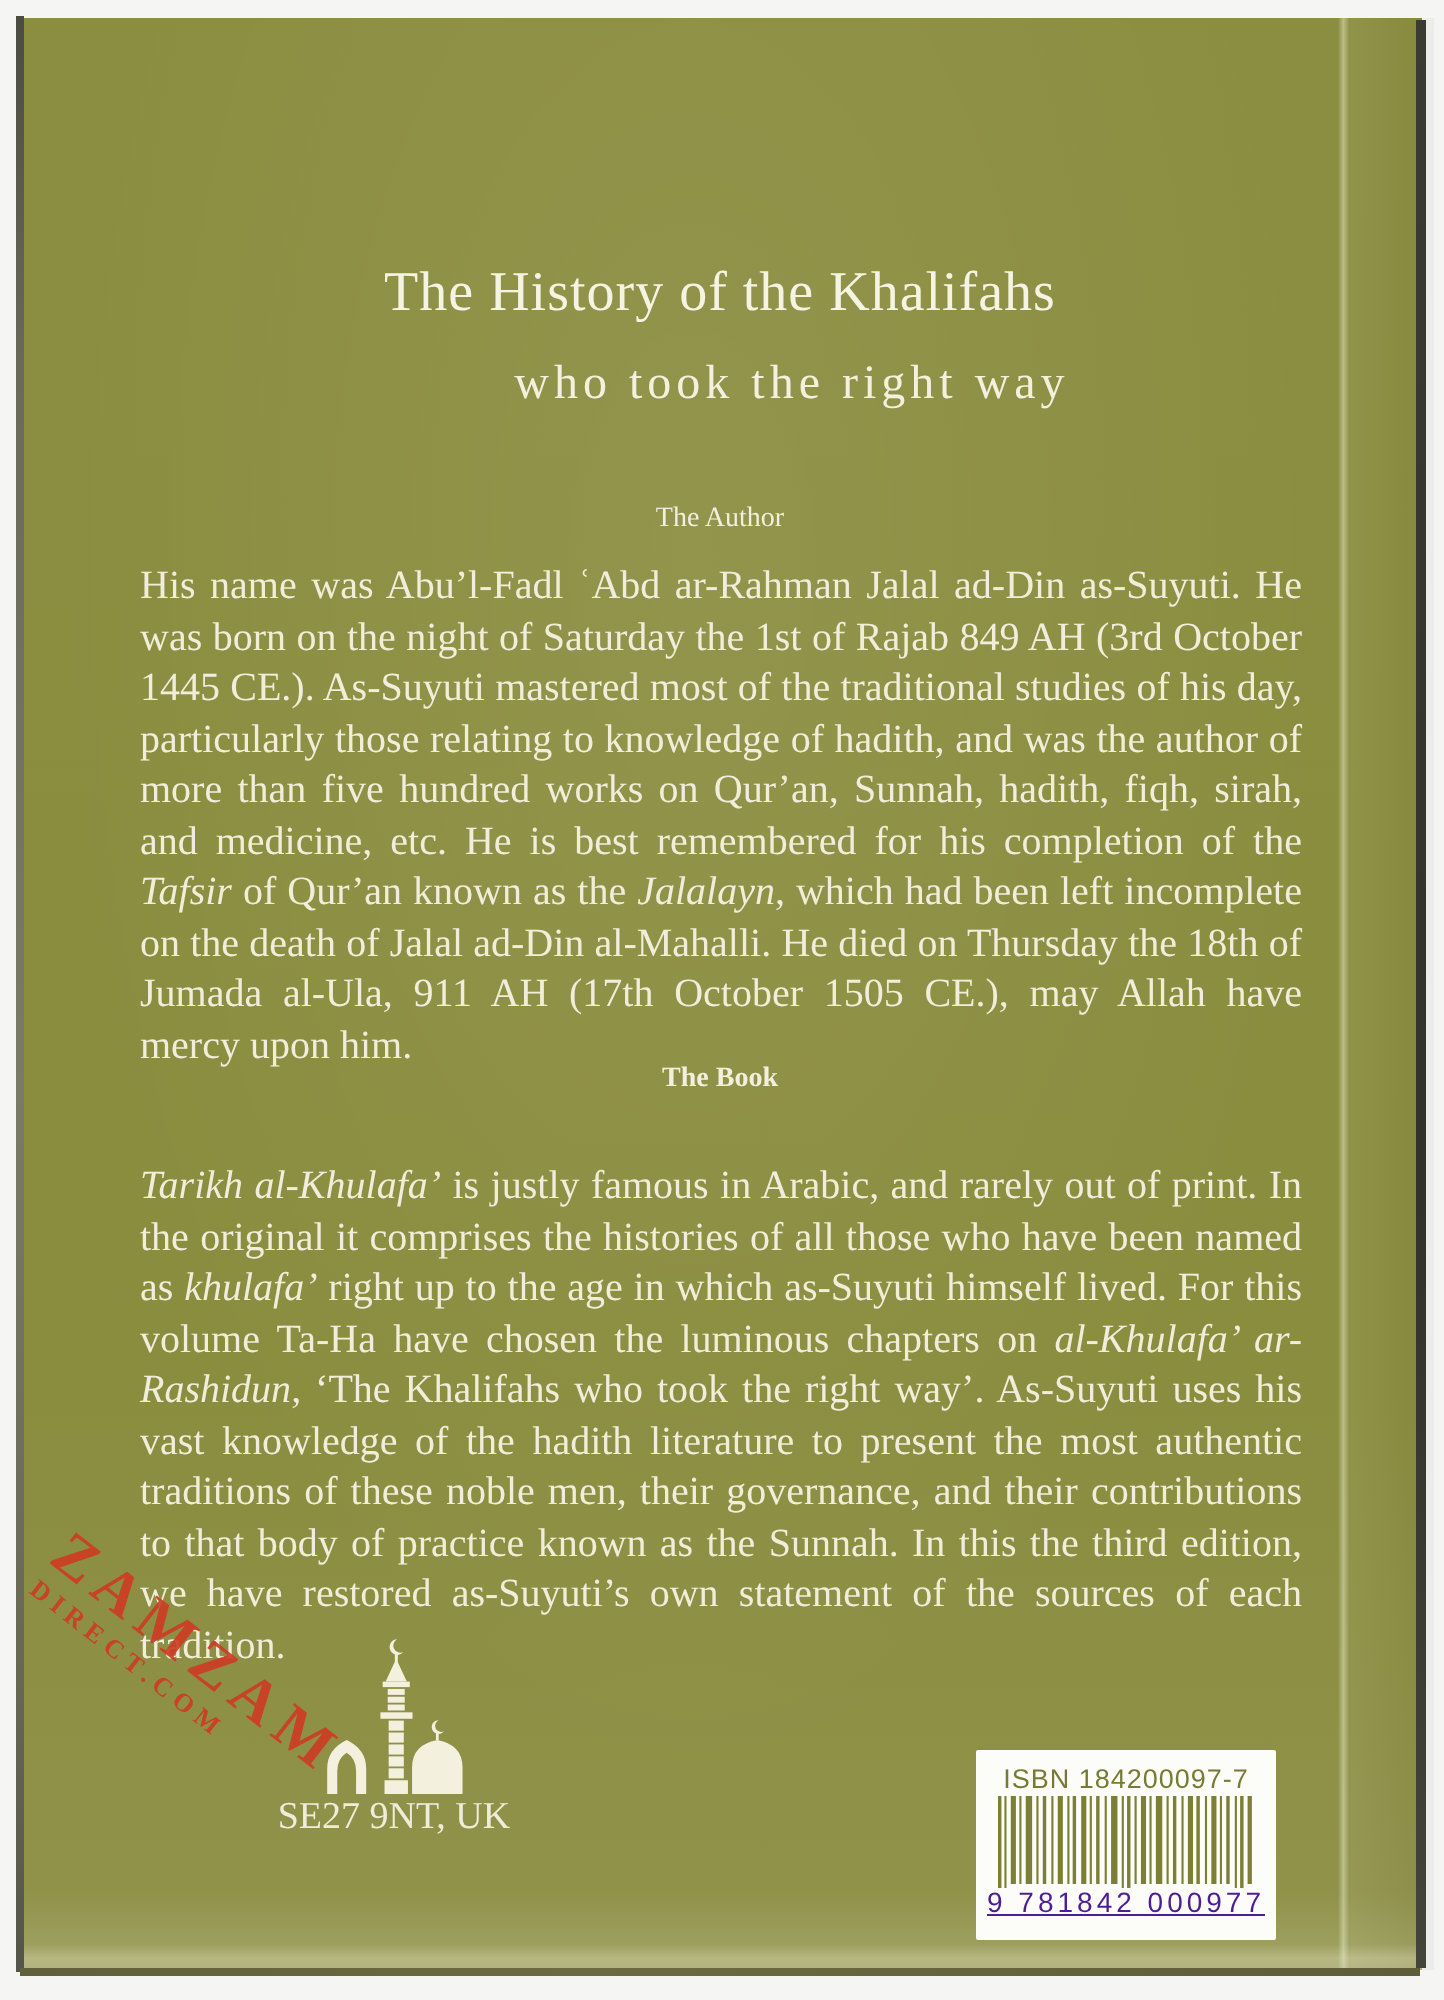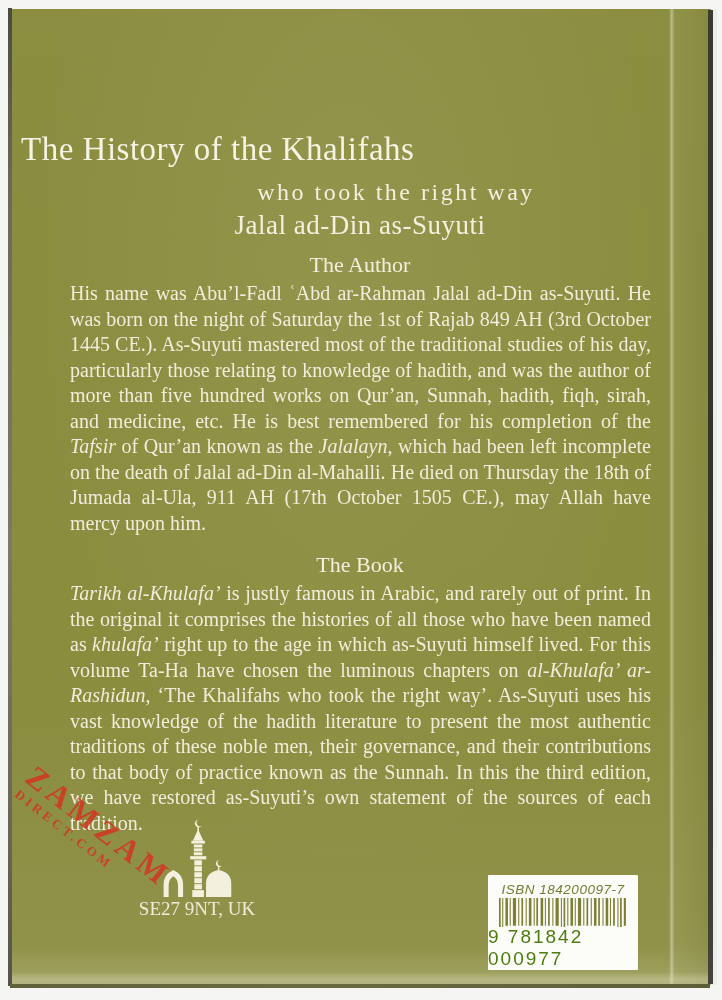--- a/index.html
+++ b/index.html
@@ -43,36 +43,36 @@
     background:linear-gradient(90deg, rgba(225,230,195,0) 0%, rgba(225,230,195,0.55) 45%, rgba(225,230,195,0) 100%);
   }
   .right-band{
     position:absolute;left:666px;top:0;width:42px;height:100%;
     background:linear-gradient(90deg, rgba(255,255,255,0.05), rgba(0,0,0,0.04));
   }
 
   
   .book-title{
     position:absolute;top:122px;left:0;width:100%;
-    font-size:33px;letter-spacing:0.5px;color:#f5f3e2;margin-left:12px;
+    text-align:center;font-size:28px;letter-spacing:0.5px;color:#f5f3e2;
   }
   .book-subtitle{
     position:absolute;top:170px;left:0;width:100%;
     text-align:center;font-size:24px;letter-spacing:2.5px;color:#f3f0de;margin-left:36px;
   }
   .book-byline{
     position:absolute;top:201px;left:0;width:100%;
     text-align:center;font-size:27px;letter-spacing:0.5px;color:#f3f0de;
   }
   .section-heading{
     position:absolute;left:0;width:100%;text-align:center;
-    font-size:22px;color:#f2efdc;
+    font-size:14px;color:#f2efdc;
   }
   .heading-author{top:243px;}
-  .heading-book{top:543px;}
+  .heading-book{top:523px;font-weight:bold;}
   .body-para{
     position:absolute;left:61px;width:581px;
     font-size:20px;line-height:25.5px;
     text-align:justify;color:#f0edda;
   }
   .para-author{top:272px;}
   .para-book{top:572px;}
   .body-para i{font-style:italic;}
 
   
@@ -85,23 +85,23 @@
   }
 
   
   .barcode-box{
     position:absolute;left:479px;top:866px;width:150px;height:95px;
     background:#fcfcf8;border-radius:1px;
     display:flex;flex-direction:column;align-items:center;
     font-family:"Liberation Sans","DejaVu Sans",sans-serif;
     color:#767a33;
   }
-  .barcode-isbn{font-size:13.5px;letter-spacing:0.5px;margin-top:7px;font-style:italic;}
+  .barcode-isbn{font-size:13.5px;letter-spacing:0.5px;margin-top:7px;}
   .barcode-bars{margin-top:1px;width:128px;height:46px;}
-  .barcode-digits{font-size:19px;letter-spacing:2px;margin-top:-1px;color:#4d7c0f;}
+  .barcode-digits{font-size:14px;letter-spacing:2px;margin-top:-1px;color:#4c1d95;text-decoration:underline;}
 
   
   .watermark{
     position:absolute;left:30px;top:752px;
     transform:rotate(38deg);transform-origin:left top;
     color:#cf3a24;opacity:0.9;
     font-family:"Liberation Serif","DejaVu Serif",serif;
     pointer-events:none;
   }
   .watermark-main{
@@ -113,21 +113,20 @@
 </style>
 </head>
 <body>
 
 <div class="scan-page">
 
   <div class="cover">
 
     <div class="book-title">The History of the Khalifahs</div>
     <div class="book-subtitle">who took the right way</div>
-    <div class="book-byline">Jalal ad-Din as-Suyuti</div>
 
     <div class="section-heading heading-author">The Author</div>
     <div class="body-para para-author"><span>His name was Abu’l-Fadl ʿAbd ar-Rahman Jalal ad-Din as-Suyuti. He was born on the night of Saturday the 1st of Rajab 849 AH (3rd October 1445 CE.). As-Suyuti mastered most of the traditional studies of his day, particularly those relating to knowledge of hadith, and was the author of more than five hundred works on Qur’an, Sunnah, hadith, fiqh, sirah, and medicine, etc. He is best remembered for his completion of the </span><i>Tafsir</i><span> of Qur’an known as the </span><i>Jalalayn</i><span>, which had been left incomplete on the death of Jalal ad-Din al-Mahalli. He died on Thursday the 18th of Jumada al-Ula, 911 AH (17th October 1505 CE.), may Allah have mercy upon him.</span></div>
 
     <div class="section-heading heading-book">The Book</div>
     <div class="body-para para-book"><i>Tarikh al-Khulafa’</i><span> is justly famous in Arabic, and rarely out of print. In the original it comprises the histories of all those who have been named as </span><i>khulafa’</i><span> right up to the age in which as-Suyuti himself lived. For this volume Ta-Ha have chosen the luminous chapters on </span><i>al-Khulafa’ ar-Rashidun</i><span>, ‘The Khalifahs who took the right way’. As-Suyuti uses his vast knowledge of the hadith literature to present the most authentic traditions of these noble men, their governance, and their contributions to that body of practice known as the Sunnah. In this the third edition, we have restored as-Suyuti’s own statement of the sources of each tradition.</span></div>
 
     <div class="publisher-logo">
       <svg width="74" height="78" viewBox="0 0 64 68" xmlns="http://www.w3.org/2000/svg">
         <g fill="#f3f1dd">

